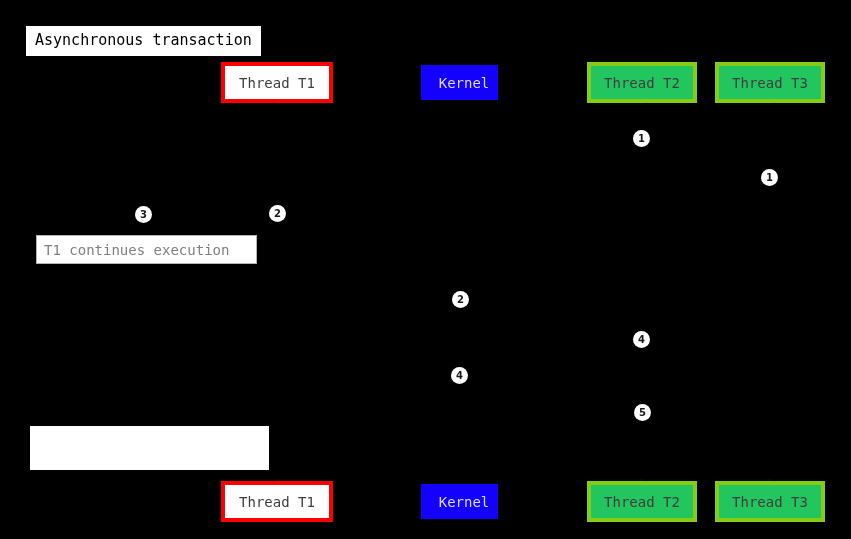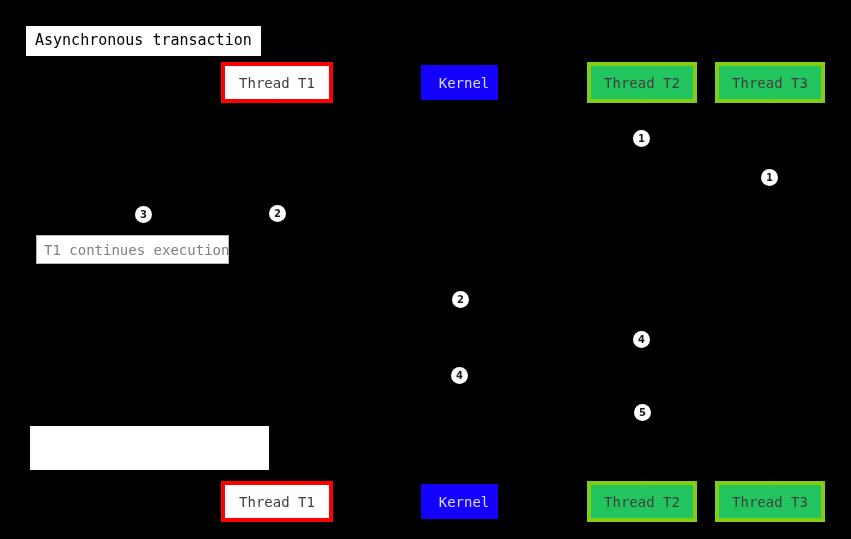--- a/index.html
+++ b/index.html
@@ -91,21 +91,21 @@
   <div class="pbox blue" style="left:715px;top:62px;width:110px;height:41px;">Thread T3</div>
 
   <div class="pbox red" style="left:221px;top:481px;width:112px;height:41px;">Thread T1</div>
 
   <div class="pbox kernel" style="left:421px;top:484px;width:77px;height:35px;">Kernel</div>
 
   <div class="pbox blue" style="left:587px;top:481px;width:110px;height:41px;">Thread T2</div>
 
   <div class="pbox blue" style="left:715px;top:481px;width:110px;height:41px;">Thread T3</div>
 
-  <div class="note" style="left:36px;top:235px;width:193px;height:29px;">T1 continues execution</div>
+  <div class="note" style="left:36px;top:235px;width:221px;height:29px;">T1 continues execution</div>
 
   <div class="note empty" style="left:30px;top:426px;width:239px;height:44px;"></div>
 
   <div class="badge" style="left:633px;top:130px;">1</div>
   <div class="badge" style="left:761px;top:169px;">1</div>
   <div class="badge" style="left:135px;top:206px;">3</div>
   <div class="badge" style="left:269px;top:205px;">2</div>
   <div class="badge" style="left:452px;top:291px;">2</div>
   <div class="badge" style="left:633px;top:331px;">4</div>
   <div class="badge" style="left:451px;top:367px;">4</div>

